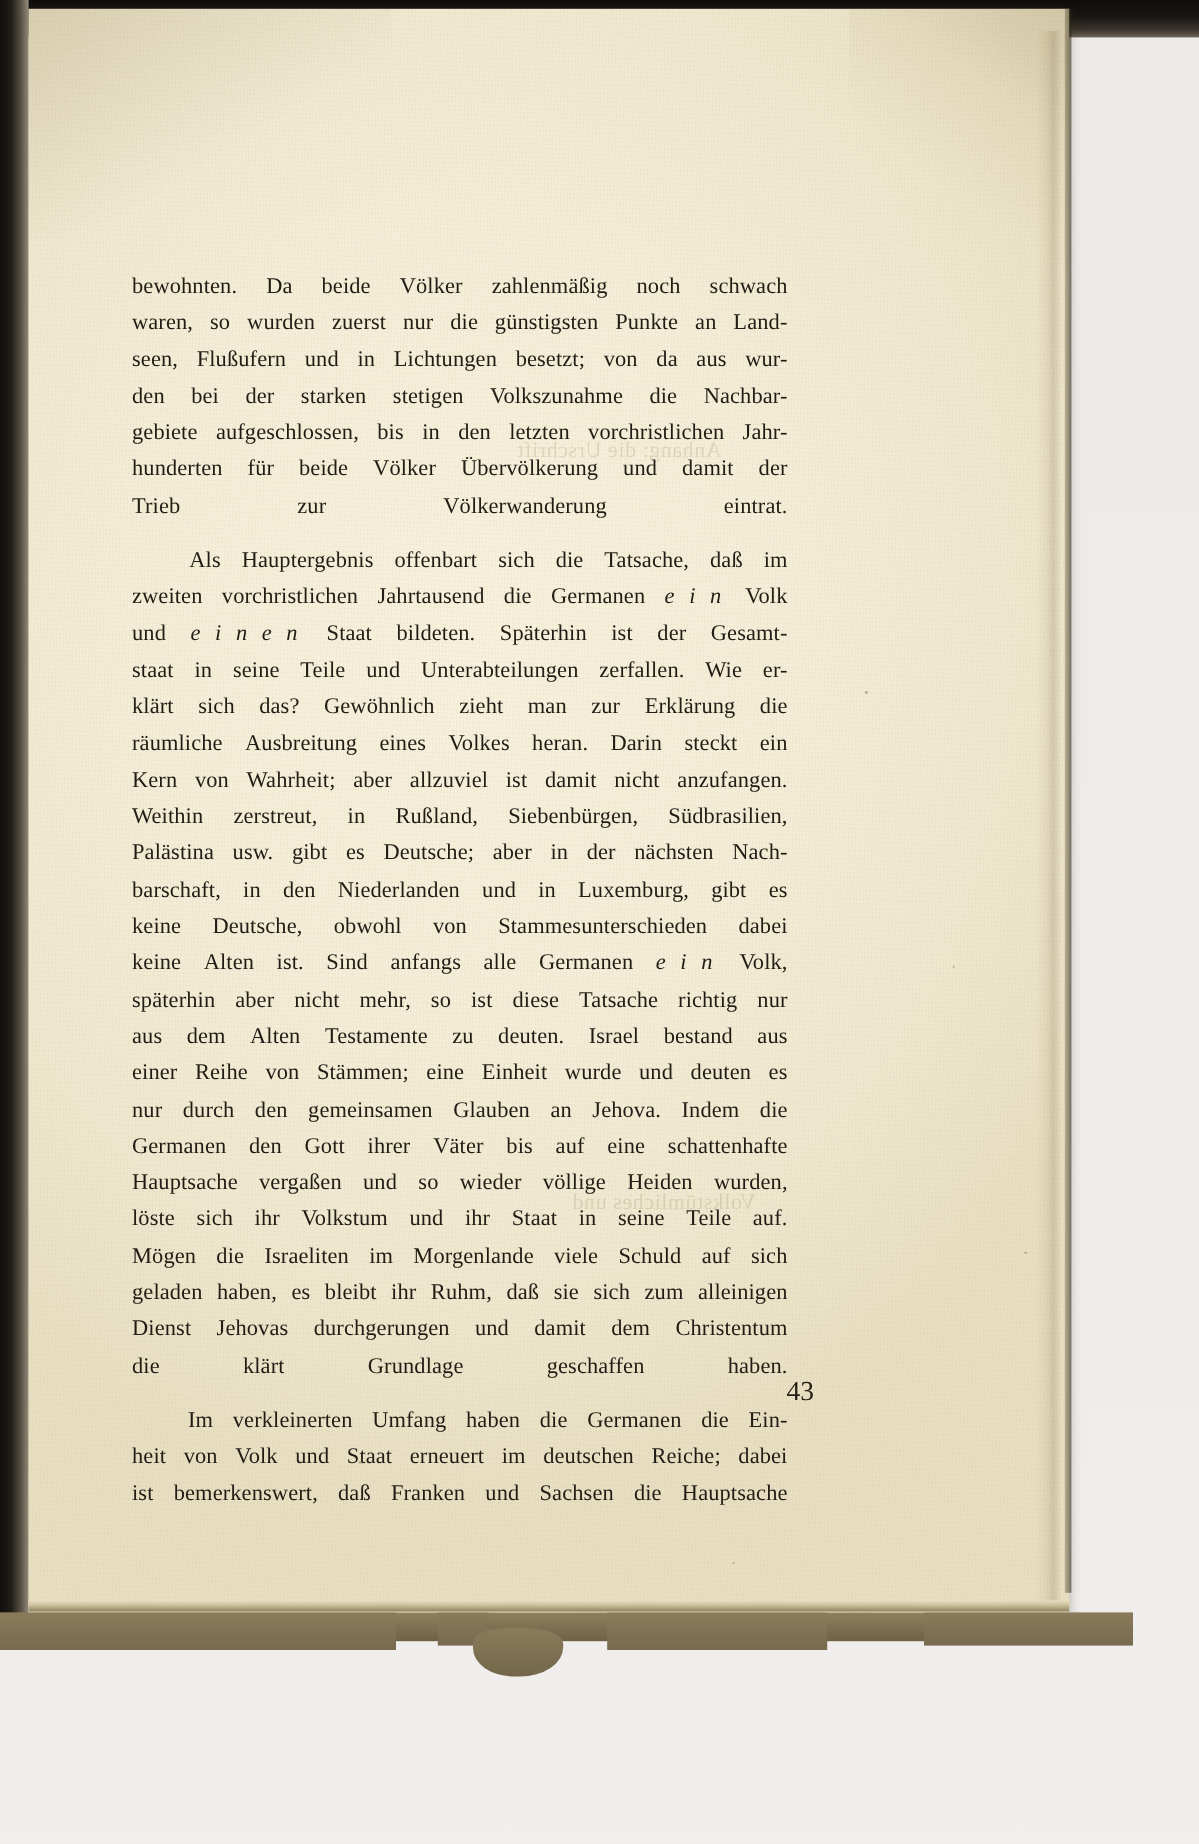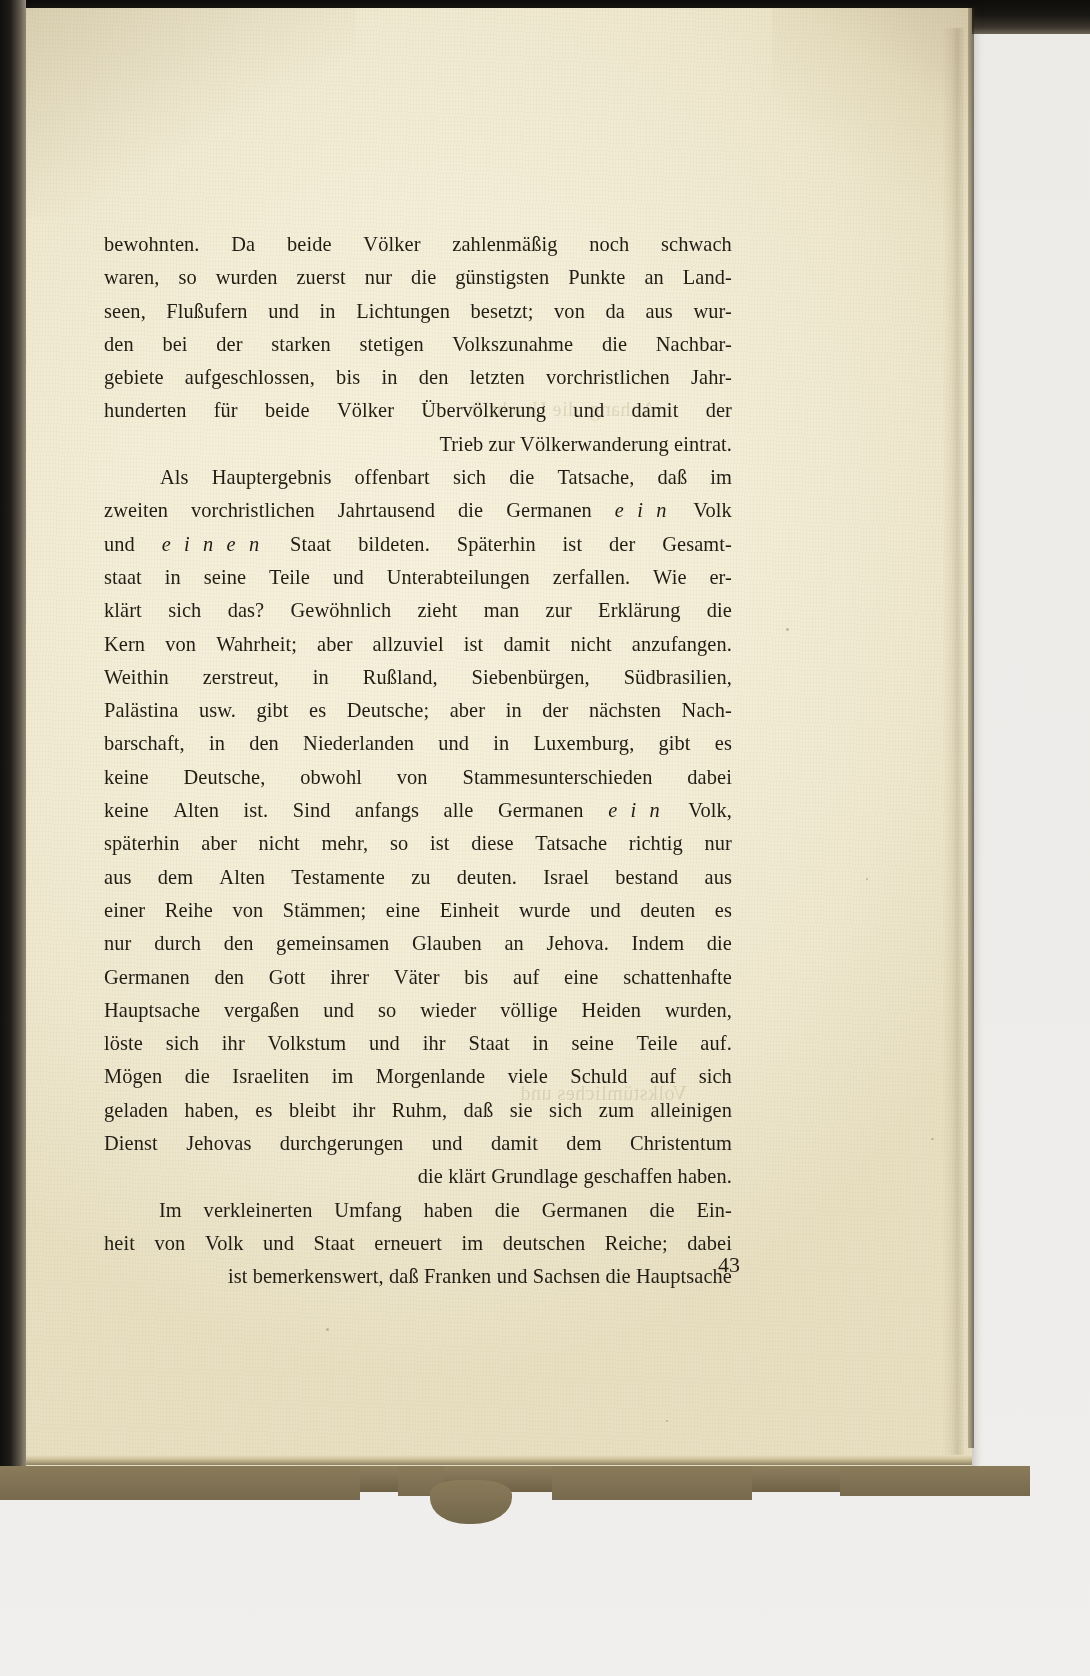--- a/index.html
+++ b/index.html
@@ -123,46 +123,46 @@
   }
 
   
   .textblock {
     position: absolute;
     left: 104px;
     top: 228px;
     width: 628px;
   }
   p.para {
-    margin: 0;
+    margin: 16px;
     color: #211c14;
     font-size: 20.4px;
     line-height: 33.3px;
     text-align: justify;
     text-justify: inter-word;
     letter-spacing: .1px;
   }
   p.para + p.para { margin-top: 0; }
   .indent { display: inline-block; width: 33px; }
   .sp { letter-spacing: 4.1px; font-style: italic; }
   .ln {
     display: flex;
     justify-content: space-between;
     white-space: nowrap;
   }
-  .ln.last { justify-content: flex-end; font-family: Liberation Serif, serif; }
+  .ln.last { justify-content: space-between; font-family: Liberation Serif, serif; }
 
   .pageno {
     position: absolute;
     left: 680px;
     top: 1252px;
     width: 60px;
     text-align: right;
     color: #241e15;
-    font-size: 22px;
+    font-size: 25px;
   }
 
   
   .showthrough {
     position: absolute;
     color: rgba(120,98,60,0.17);
     font-size: 20px;
     letter-spacing: .5px;
     transform: scaleX(-1);
     white-space: nowrap;
@@ -306,20 +306,30 @@
         <span class="ln">
           <span>klärt</span>
           <span>sich</span>
           <span>das?</span>
           <span>Gewöhnlich</span>
           <span>zieht</span>
           <span>man</span>
           <span>zur</span>
           <span>Erklärung</span>
           <span>die</span>
+        </span>
+        <span class="ln">
+          <span>räumliche</span>
+          <span>Ausbreitung</span>
+          <span>eines</span>
+          <span>Volkes</span>
+          <span>heran.</span>
+          <span>Darin</span>
+          <span>steckt</span>
+          <span>ein</span>
         </span>
         <span class="ln">
           <span>Kern</span>
           <span>von</span>
           <span>Wahrheit;</span>
           <span>aber</span>
           <span>allzuviel</span>
           <span>ist</span>
           <span>damit</span>
           <span>nicht</span>

